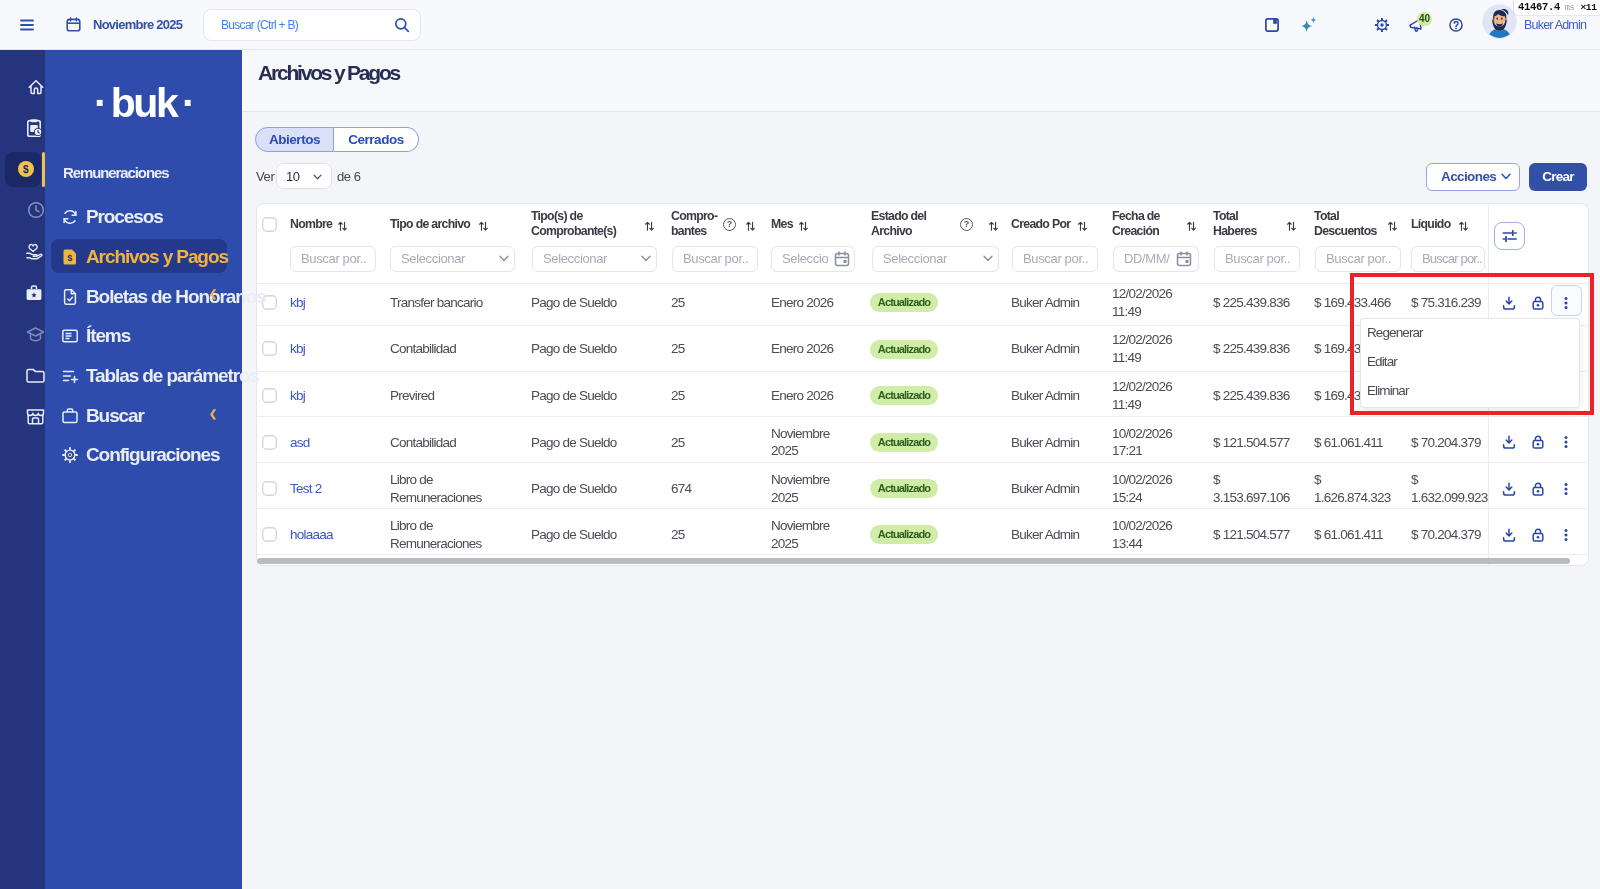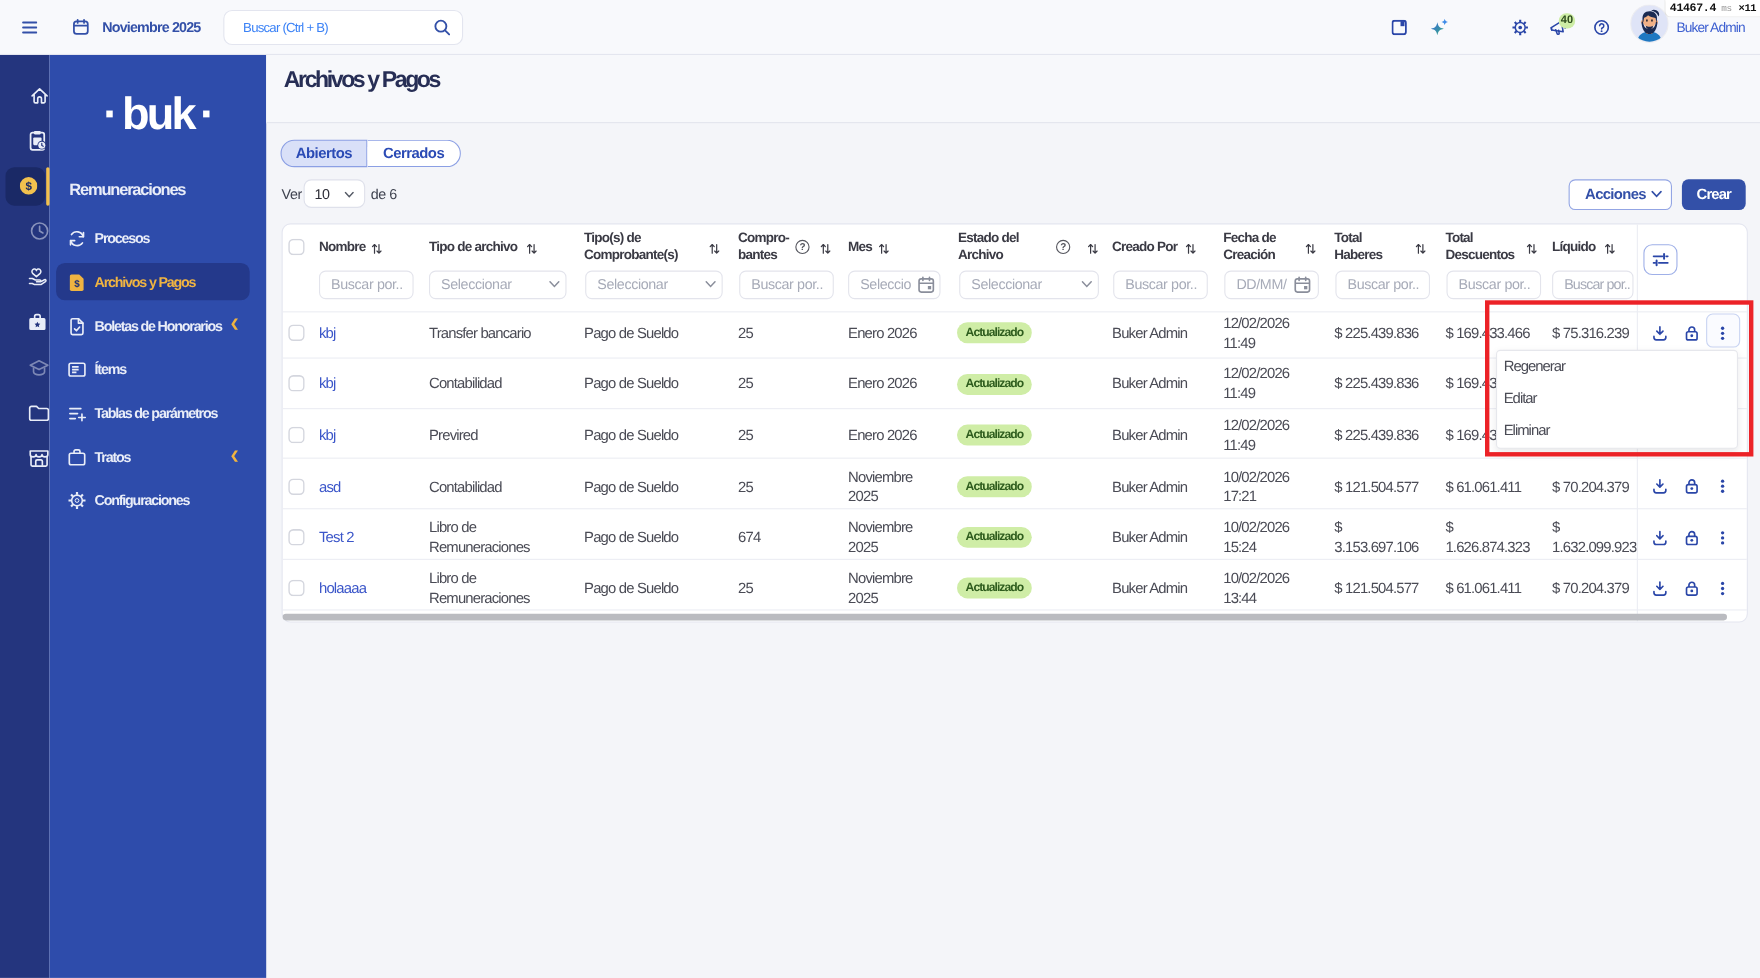--- a/index.html
+++ b/index.html
@@ -8,21 +8,21 @@
   
   #topbar { left:0; top:0; width:1600px; height:50px; background:#F8F9FC; border-bottom:1px solid #E4E6EF; }
   #searchbox { left:203px; top:9px; width:218px; height:32px; background:#FFFFFF; border:1px solid #E3E5EF; border-radius:8px; }
   #searchbox span { position:absolute; left:17px; top:8px; font-size:12px; color:#3b82f6; letter-spacing:-0.7px; }
   
   #rail { left:0; top:50px; width:45px; height:839px; background:#24357E; }
   .railic { position:absolute; left:0; width:45px; text-align:center; }
   
   #sidebar { left:45px; top:50px; width:197px; height:839px; background:#2E4CAB; }
   #buklogo { left:45px; top:80px; width:197px; text-align:center; color:#fff; font-size:41px; font-weight:bold; letter-spacing:-2.5px; }
-  .menutxt { position:absolute; left:86px; color:#E9EDF8; font-size:13px; font-weight:bold; letter-spacing:-1.1px; line-height:18px; white-space:nowrap; }
+  .menutxt { position:absolute; left:86px; color:#E9EDF8; font-size:19px; font-weight:bold; letter-spacing:-1.1px; line-height:18px; white-space:nowrap; }
   .menuic { position:absolute; left:61px; width:18px; height:18px; }
   .chev { position:absolute; left:209px; color:#F0B441; font-size:10px; font-weight:bold; }
   #activeitem { left:51px; top:239px; width:176px; height:34px; background:#24398B; border-radius:8px; }
   
   #titlestrip { left:242px; top:50px; width:1358px; height:62px; background:#F7F8FB; border-bottom:1px solid #E2E4ED; }
   #pagetitle { left:258px; top:61px; font-size:21px; font-weight:bold; color:#272E55; letter-spacing:-2.2px; }
   
   .tab { position:absolute; top:127px; height:25px; line-height:23px; text-align:center; font-size:13.5px; font-weight:bold; color:#2B4BB5; letter-spacing:-0.45px; }
   #tab1 { left:255px; width:79px; background:#D9E0F8; border:1px solid #8B9FE4; border-radius:13px 0 0 13px; }
   #tab2 { left:334px; width:85px; background:#FFFFFF; border:1px solid #8B9FE4; border-left:none; border-radius:0 13px 13px 0; }
@@ -492,21 +492,21 @@
       <path d="M13.5 9.5v6M10.5 12.5h6"></path>
     </g>
   </svg>
 <div class="abs menutxt" style="top:367px;">Tablas de parámetros</div>
 <svg class="abs menuic" style="top:407px;" viewBox="0 0 18 18">
     <g stroke="#E9EDF8" fill="none" stroke-width="1.5" stroke-linejoin="round">
       <rect x="2" y="5" width="14" height="10.5" rx="1.6"></rect>
       <path d="M6.3 5V3.4A1.4 1.4 0 0 1 7.7 2h2.6a1.4 1.4 0 0 1 1.4 1.4V5"></path>
     </g>
   </svg>
-<div class="abs menutxt" style="top:407px;">Tratos</div>
+<div class="abs menutxt" style="top:407px;">Buscar</div>
 <div class="abs chev" style="top:407.5px;">❮</div>
 <svg class="abs menuic" style="top:445.5px;" viewBox="0 0 20 20">
     <g stroke="#E9EDF8" fill="none">
       <circle cx="10" cy="10" r="5.4" stroke-width="1.6"></circle>
       <g stroke-width="2.2">
         <path d="M10 1.4v2.8M10 15.8v2.8M1.4 10h2.8M15.8 10h2.8M4 4l2 2M14 14l2 2M4 16l2-2M14 6l2-2"></path>
       </g>
       <circle cx="10" cy="10" r="1.9"></circle>
     </g>
   </svg>

